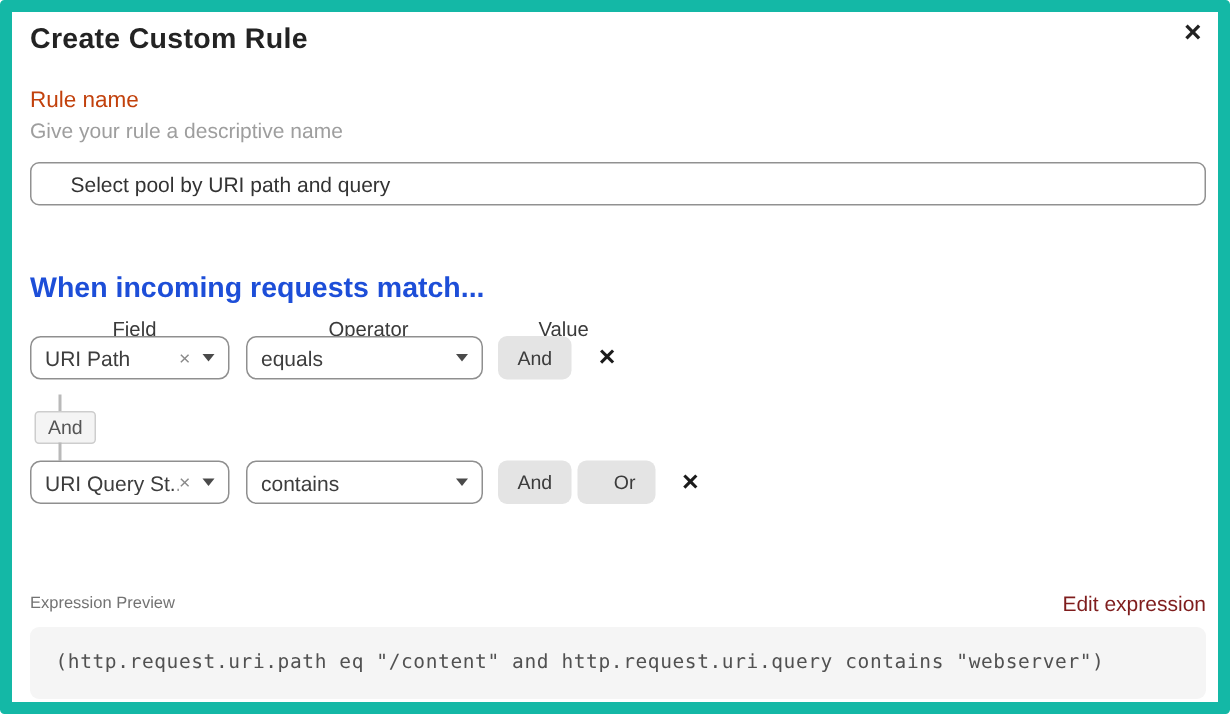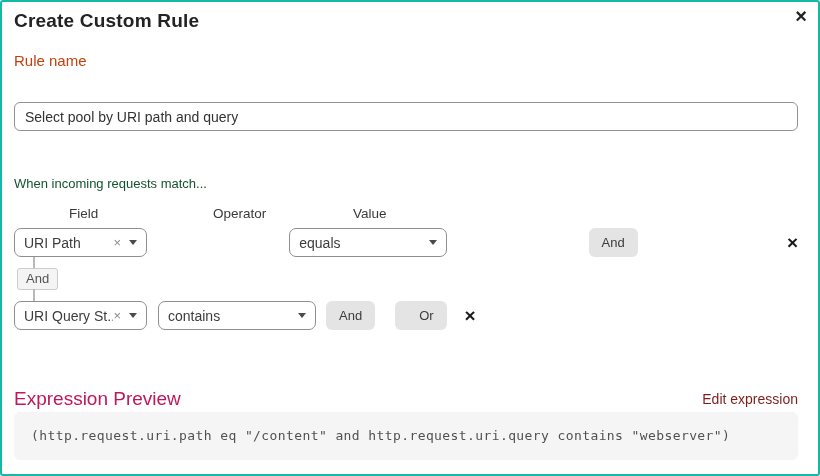--- a/index.html
+++ b/index.html
@@ -1,83 +1,84 @@
 <!DOCTYPE html>
 <html><head>
 <meta charset="utf-8">
 <style>
   html,body{margin:0;padding:0;background:#fff;}
   body{font-family:"Liberation Sans", sans-serif; -webkit-font-smoothing:antialiased;}
   .dialog{
     position:relative; width:820px; height:476px; box-sizing:border-box;
-    background:#fff; border:2px solid #14b8a6; border-radius:3px; overflow:hidden;
+    background:#fff; border:8px solid #14b8a6; border-radius:3px; overflow:hidden;
   }
   .abs{position:absolute;}
   .title{left:12px; top:8px; font-size:19px; font-weight:700; color:#232323; letter-spacing:.2px;}
   .close{top:3px; right:11px; font-size:20px; font-weight:700; color:#222; cursor:pointer; line-height:22px;}
   .rule-label{left:12px; top:50px; font-size:15px; color:#c2410c;}
   .rule-hint{left:12px; top:71px; font-size:14px; color:#9e9e9e;}
   .text-input{
     box-sizing:border-box; height:29px; border:1px solid #919191; border-radius:6px;
     font-family:"Liberation Sans", sans-serif; font-size:14px; color:#333;
-    padding:0 10px; outline:none; background:#fff; width:100%;
+    padding:0 26px; outline:none; background:#fff; width:100%;
   }
   .rule-input-wrap{left:12px; top:100px; width:784px;}
-  .match-heading{left:12px; top:174px; font-size:13px; font-weight:400; color:#14532d;}
+  .match-heading{left:12px; top:174px; font-size:19px; font-weight:700; color:#1d4ed8;}
   .col-labels{left:23px; top:204px; width:784px; height:16px;margin-left:43px;}
   .col-labels span{position:absolute; top:0; font-size:13.5px; color:#3a3a3a;}
   .col-field{left:1px;} .col-operator{left:145px;} .col-value{left:285px;text-align:center;}
   .form-row{display:flex; align-items:center; left:12px; width:784px; height:29px;}
-  .row-1{top:226px;justify-content:space-between;} .row-2{top:299px;}
+  .row-1{top:216px;} .row-2{top:299px;}
   .select{
     box-sizing:border-box; height:29px; border:1px solid #8f8f8f; border-radius:7px;
     background:#fff; display:flex; align-items:center; padding:0 9px; cursor:pointer;
   }
   .select-field{width:133px; margin-right:11px;}
   .select-operator{width:158px; margin-right:10px;}
   .select-label{flex:1; font-size:14px; color:#3d3d3d; white-space:nowrap; overflow:hidden;}
   .clear-x{font-size:13px; color:#8a8a8a; margin-right:8px; cursor:pointer; line-height:1;}
   .caret{width:0; height:0; border-left:4.5px solid transparent; border-right:4.5px solid transparent; border-top:5.5px solid #4a4a4a;}
   .value-wrap{flex:1; margin-right:9px;}
   .gray-btn{
     box-sizing:border-box; height:29px; padding:0 13px; border:none; border-radius:6px;
     background:#e4e4e4; color:#3c3c3c; font-family:"Liberation Sans", sans-serif;
     font-size:13px; cursor:pointer; line-height:29px;
   }
-  .or-btn{margin-left:20px;padding-left:24px;}
+  .or-btn{margin-left:4px;padding-left:24px;}
   .delete-x{margin-left:18px; font-size:19px; font-weight:800; color:#1b1b1b; cursor:pointer; line-height:1;}
   .connector-line{width:1.5px; background:#b9b9b9; left:31px;}
   .line-1{top:255px; height:11px;}
   .line-2{top:287px; height:12px;}
   .and-badge{
     left:15px; top:266px; box-sizing:border-box; height:22px; padding:0 8px;
     background:#f4f4f4; border:1px solid #cdcdcd; border-radius:3px;
     font-size:13px; color:#555; line-height:20px;
   }
   .expr-row{left:12px; top:386px; width:784px; display:flex; justify-content:space-between; align-items:center;}
-  .expr-label{font-size:19px; color:#be185d;}
+  .expr-label{font-size:11px; color:#737373;}
   .edit-link{font-size:14px; color:#7f1d1d; cursor:pointer; text-decoration:none;}
   .code-box{
     left:12px; top:410px; width:784px; height:48px; box-sizing:border-box;
     background:#f5f5f5; border-radius:6px;
   }
   .code-text{
     display:block; padding-left:17px; line-height:48px; white-space:nowrap;
     font-family:"DejaVu Sans Mono", monospace; font-size:13px; letter-spacing:.4px; color:#515151;
   }
 </style>
 </head>
 <body>
 
 <div class="dialog">
 
   <div class="abs title">Create Custom Rule</div>
   <div class="abs close">×</div>
 
   <div class="abs rule-label">Rule name</div>
+  <div class="abs rule-hint">Give your rule a descriptive name</div>
   <div class="abs rule-input-wrap">
     <input class="text-input" type="text" value="Select pool by URI path and query" style="">
   </div>
 
   <div class="abs match-heading">When incoming requests match...</div>
 
   <div class="abs col-labels">
     <span class="col-field">Field</span>
     <span class="col-operator">Operator</span>
     <span class="col-value">Value</span>

